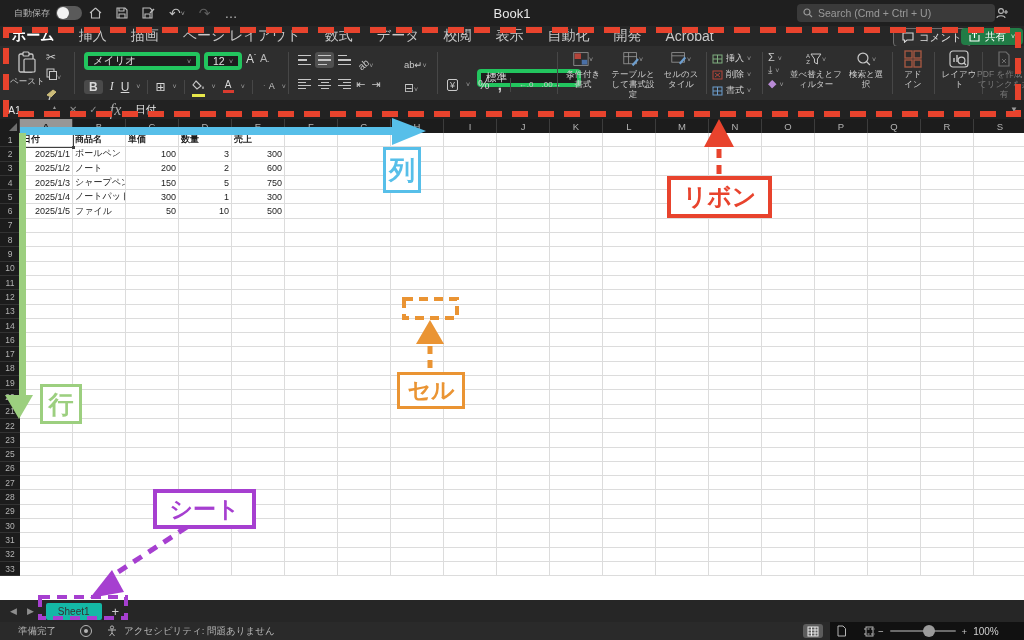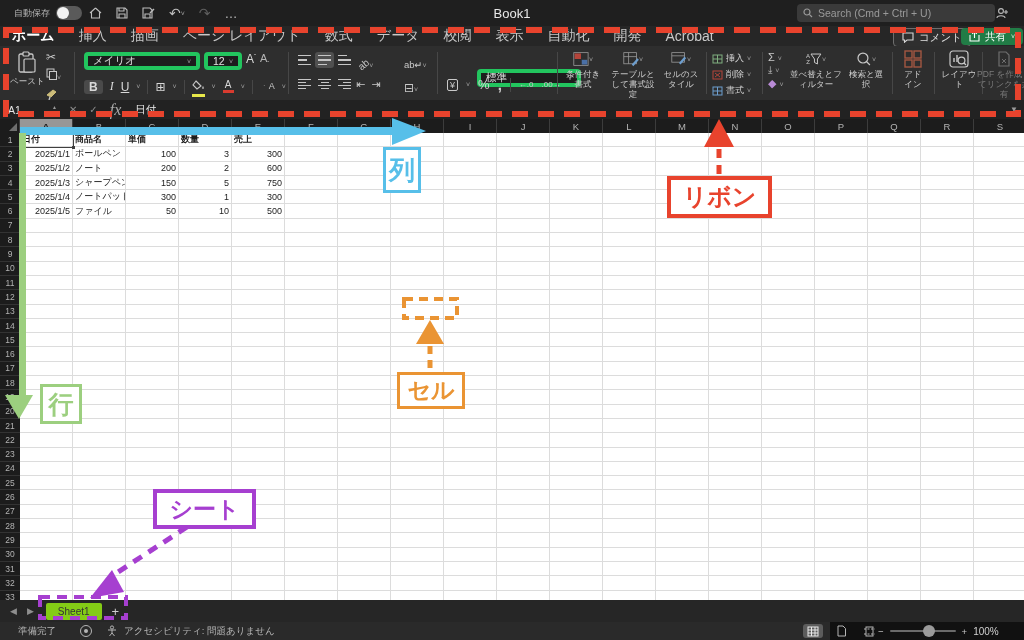--- a/index.html
+++ b/index.html
@@ -65,21 +65,21 @@
       border-bottom:1px solid #333;box-sizing:border-box;}
   .cell{width:53px;flex:none;border-right:1px solid #dcdcdc;border-bottom:1px solid #dcdcdc;box-sizing:border-box;
         font-size:9px;color:#1c1c1c;display:flex;align-items:center;padding:0 2px;overflow:hidden;white-space:nowrap;}
   .cell.r{justify-content:flex-end;}
   .cell.hd{font-weight:bold;}
   #active-cell{position:absolute;left:20px;top:14px;width:54px;height:15px;border:1.5px solid #3f3f3f;box-sizing:border-box;pointer-events:none;}
   #active-cell:after{content:"";position:absolute;right:-2px;bottom:-2px;width:3px;height:3px;background:#3f3f3f;}
   
   #sheetbar{left:0;top:600px;width:1024px;height:22px;background:#262626;display:flex;align-items:center;}
   .snav{color:#8f8f8f;font-size:9px;margin-left:10px;}
-  #sheet-tab{margin-left:12px;background:#84cc16;color:#333;font-size:10px;padding:3px 12px;border-radius:2px;}
+  #sheet-tab{margin-left:12px;background:#14b8a6;color:#333;font-size:10px;padding:3px 12px;border-radius:2px;}
   #add-sheet{color:#cfcfcf;font-size:13px;margin-left:10px;}
   
   #statusbar{left:0;top:622px;width:830px;height:18px;background:#2a2a2a;display:flex;align-items:center;color:#b5b5b5;font-size:9.5px;}
   .st-ic{margin:0 6px;display:inline-flex;align-items:center;}
   #rec-dot{width:10px;height:10px;border-radius:50%;border:1.5px solid #b5b5b5;display:inline-flex;align-items:center;justify-content:center;margin-left:24px;}
   #rec-dot i{width:4px;height:4px;border-radius:50%;background:#b5b5b5;}
   #view-btns{position:absolute;left:803px;display:flex;align-items:center;gap:8px;}
   .vbtn{width:20px;height:14px;display:flex;align-items:center;justify-content:center;border-radius:3px;}
   .vbtn.sel{background:#5c5c5c;}
   #zoomctl{position:absolute;left:878px;display:flex;align-items:center;gap:6px;color:#c9c9c9;}
@@ -769,42 +769,20 @@
         <div class="cell"></div>
         <div class="cell"></div>
         <div class="cell"></div>
         <div class="cell"></div>
         <div class="cell"></div>
         <div class="cell"></div>
         <div class="cell"></div>
         <div class="cell"></div>
       </div>
       <div class="grow">
-        <div class="rh">15</div>
-        <div class="cell"></div>
-        <div class="cell"></div>
-        <div class="cell"></div>
-        <div class="cell"></div>
-        <div class="cell"></div>
-        <div class="cell"></div>
-        <div class="cell"></div>
-        <div class="cell"></div>
-        <div class="cell"></div>
-        <div class="cell"></div>
-        <div class="cell"></div>
-        <div class="cell"></div>
-        <div class="cell"></div>
-        <div class="cell"></div>
-        <div class="cell"></div>
-        <div class="cell"></div>
-        <div class="cell"></div>
-        <div class="cell"></div>
-        <div class="cell"></div>
-      </div>
-      <div class="grow">
         <div class="rh">16</div>
         <div class="cell"></div>
         <div class="cell"></div>
         <div class="cell"></div>
         <div class="cell"></div>
         <div class="cell"></div>
         <div class="cell"></div>
         <div class="cell"></div>
         <div class="cell"></div>
         <div class="cell"></div>
@@ -946,42 +924,20 @@
         <div class="cell"></div>
         <div class="cell"></div>
         <div class="cell"></div>
         <div class="cell"></div>
         <div class="cell"></div>
         <div class="cell"></div>
         <div class="cell"></div>
       </div>
       <div class="grow">
         <div class="rh">23</div>
-        <div class="cell"></div>
-        <div class="cell"></div>
-        <div class="cell"></div>
-        <div class="cell"></div>
-        <div class="cell"></div>
-        <div class="cell"></div>
-        <div class="cell"></div>
-        <div class="cell"></div>
-        <div class="cell"></div>
-        <div class="cell"></div>
-        <div class="cell"></div>
-        <div class="cell"></div>
-        <div class="cell"></div>
-        <div class="cell"></div>
-        <div class="cell"></div>
-        <div class="cell"></div>
-        <div class="cell"></div>
-        <div class="cell"></div>
-        <div class="cell"></div>
-      </div>
-      <div class="grow">
-        <div class="rh">24</div>
         <div class="cell"></div>
         <div class="cell"></div>
         <div class="cell"></div>
         <div class="cell"></div>
         <div class="cell"></div>
         <div class="cell"></div>
         <div class="cell"></div>
         <div class="cell"></div>
         <div class="cell"></div>
         <div class="cell"></div>

